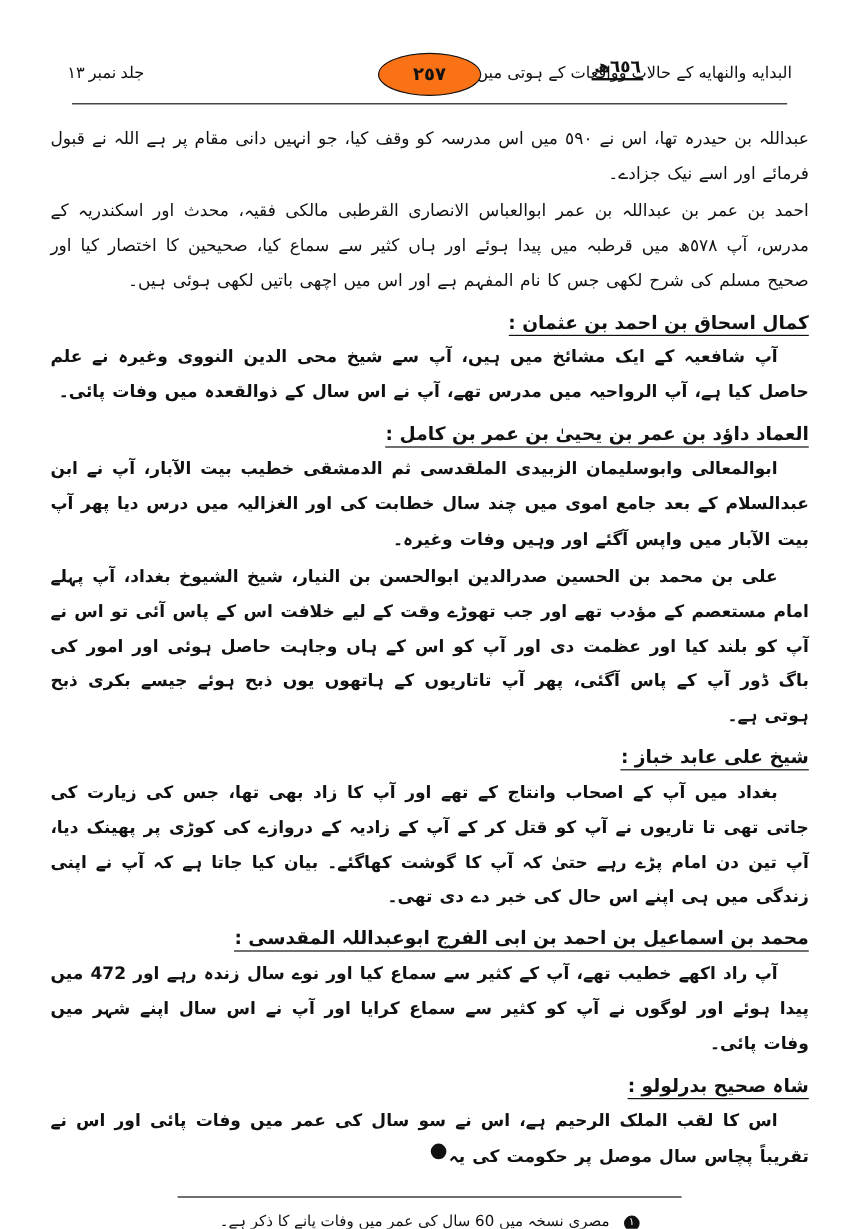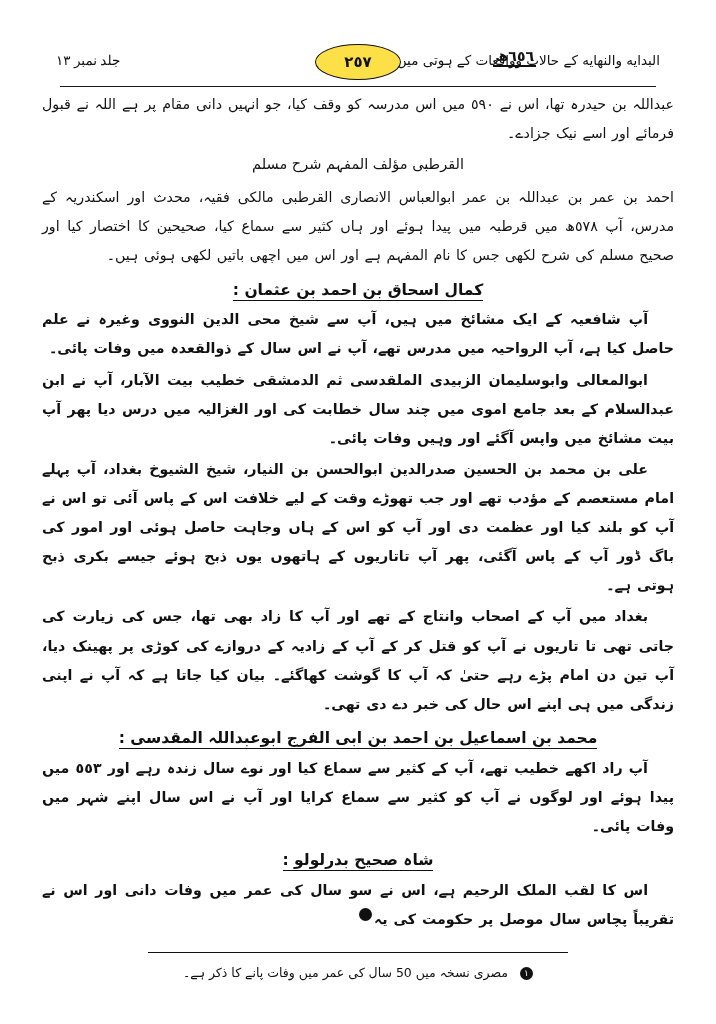--- a/index.html
+++ b/index.html
@@ -70,46 +70,45 @@
     transform: translateX(-50%);
     width: 84px;
     height: 34px;
     border: 1.6px solid #111;
     border-radius: 50%;
     display: flex;
     align-items: center;
     justify-content: center;
     font-size: 15px;
     font-weight: bold;
-    background: #fde047;
+    background: #f97316;
   }
 
   
   .body {
     direction: rtl;
     text-align: justify;
-    margin-top: 2px;
+    margin-top: 14px;
   }
   .para {
     font-size: 14.2px;
     line-height: 2.05;
     margin: 0 0 2px 0;
     text-align: justify;
     text-align-last: right;
     word-spacing: 1px;
   }
   .para.indent {
     text-indent: 26px;
     font-weight: bold;
   }
   .heading {
     font-size: 15.5px;
     font-weight: bold;
     margin: 7px 0 3px 0;
-    text-align: center;
     line-height: 1.6;
   }
   .heading.right {
     text-align: right;
   }
   .heading .ul {
     border-bottom: 1.4px solid #111;
     padding-bottom: 1px;
   }
   .centered-line {
@@ -171,46 +170,51 @@
     <div class="hijri">٦٥٦ھ</div>
     <div class="page-num">٢٥٧</div>
     <div class="header-left">جلد نمبر ١٣</div>
     <div class="header-line"></div>
   </div>
 
   <div class="body">
 
     <p class="para">عبداللہ بن حيدرہ تھا، اس نے ٥٩٠ ميں اس مدرسہ کو وقف کيا، جو انہيں دانی مقام پر ہے اللہ نے قبول فرمائے اور اسے نيک جزادے۔</p>
 
-    <div class="centered-line">القرطبی مؤلف المفہم شرح مسلم</div>
 
     <p class="para">احمد بن عمر بن عبداللہ بن عمر ابوالعباس الانصاری القرطبی مالکی فقيہ، محدث اور اسکندريہ کے مدرس، آپ ٥٧٨ھ ميں قرطبہ ميں پيدا ہوئے اور ہاں کثير سے سماع کيا، صحيحين کا اختصار کيا اور صحيح مسلم کی شرح لکھی جس کا نام المفہم ہے اور اس ميں اچھی باتيں لکھی ہوئی ہيں۔</p>
 
     <div class="heading">
       <span class="ul">کمال اسحاق بن احمد بن عثمان :</span>
     </div>
     <p class="para indent">آپ شافعيہ کے ايک مشائخ ميں ہيں، آپ سے شيخ محی الدين النووی وغيرہ نے علم حاصل کيا ہے، آپ الرواحيہ ميں مدرس تھے، آپ نے اس سال کے ذوالقعدہ ميں وفات پائی۔</p>
 
-    <p class="para indent">ابوالمعالی وابوسليمان الزبيدی الملقدسی ثم الدمشقی خطيب بيت الآبار، آپ نے ابن عبدالسلام کے بعد جامع اموی ميں چند سال خطابت کی اور الغزاليہ ميں درس ديا پھر آپ بيت مشائخ ميں واپس آگئے اور وہيں وفات پائی۔</p>
+    <div class="heading right">
+      <span class="ul">العماد داؤد بن عمر بن يحيیٰ بن عمر بن کامل :</span>
+    </div>
+    <p class="para indent">ابوالمعالی وابوسليمان الزبيدی الملقدسی ثم الدمشقی خطيب بيت الآبار، آپ نے ابن عبدالسلام کے بعد جامع اموی ميں چند سال خطابت کی اور الغزاليہ ميں درس ديا پھر آپ بيت الآبار ميں واپس آگئے اور وہيں وفات وغيرہ۔</p>
     <p class="para indent">علی بن محمد بن الحسين صدرالدين ابوالحسن بن النيار، شيخ الشيوخ بغداد، آپ پہلے امام مستعصم کے مؤدب تھے اور جب تھوڑے وقت کے ليے خلافت اس کے پاس آئی تو اس نے آپ کو بلند کيا اور عظمت دی اور آپ کو اس کے ہاں وجاہت حاصل ہوئی اور امور کی باگ ڈور آپ کے پاس آگئی، پھر آپ تاتاريوں کے ہاتھوں يوں ذبح ہوئے جيسے بکری ذبح ہوتی ہے۔</p>
 
+    <div class="heading right">
+      <span class="ul">شيخ علی عابد خباز :</span>
+    </div>
     <p class="para indent">بغداد ميں آپ کے اصحاب وانتاج کے تھے اور آپ کا زاد بھی تھا، جس کی زيارت کی جاتی تھی تا تاريوں نے آپ کو قتل کر کے آپ کے زاديہ کے دروازے کی کوڑی پر پھينک ديا، آپ تين دن امام پڑے رہے حتیٰ کہ آپ کا گوشت کھاگئے۔ بيان کيا جاتا ہے کہ آپ نے اپنی زندگی ميں ہی اپنے اس حال کی خبر دے دی تھی۔</p>
 
     <div class="heading">
       <span class="ul">محمد بن اسماعيل بن احمد بن ابی الفرج ابوعبداللہ المقدسی :</span>
     </div>
-    <p class="para indent">آپ راد اکھے خطيب تھے، آپ کے کثير سے سماع کيا اور نوے سال زندہ رہے اور ٥٥٣ ميں پيدا ہوئے اور لوگوں نے آپ کو کثير سے سماع کرايا اور آپ نے اس سال اپنے شہر ميں وفات پائی۔</p>
+    <p class="para indent">آپ راد اکھے خطيب تھے، آپ کے کثير سے سماع کيا اور نوے سال زندہ رہے اور 472 ميں پيدا ہوئے اور لوگوں نے آپ کو کثير سے سماع کرايا اور آپ نے اس سال اپنے شہر ميں وفات پائی۔</p>
 
     <div class="heading">
       <span class="ul">شاہ صحيح بدرلولو :</span>
     </div>
-    <p class="para indent"><span>اس کا لقب الملک الرحيم ہے، اس نے سو سال کی عمر ميں وفات دانی اور اس نے تقريباً پچاس سال موصل پر حکومت کی يہ</span><span class="sup">١</span></p>
+    <p class="para indent"><span>اس کا لقب الملک الرحيم ہے، اس نے سو سال کی عمر ميں وفات پائی اور اس نے تقريباً پچاس سال موصل پر حکومت کی يہ</span><span class="sup">١</span></p>
 
   </div>
 
   <hr class="footnote-rule">
 
   <div class="footnote">
     <span class="marker">١</span>
-    <span>مصری نسخہ ميں 50 سال کی عمر ميں وفات پانے کا ذکر ہے۔</span>
+    <span>مصری نسخہ ميں 60 سال کی عمر ميں وفات پانے کا ذکر ہے۔</span>
   </div>
 
 </div>
 
 </body></html>

